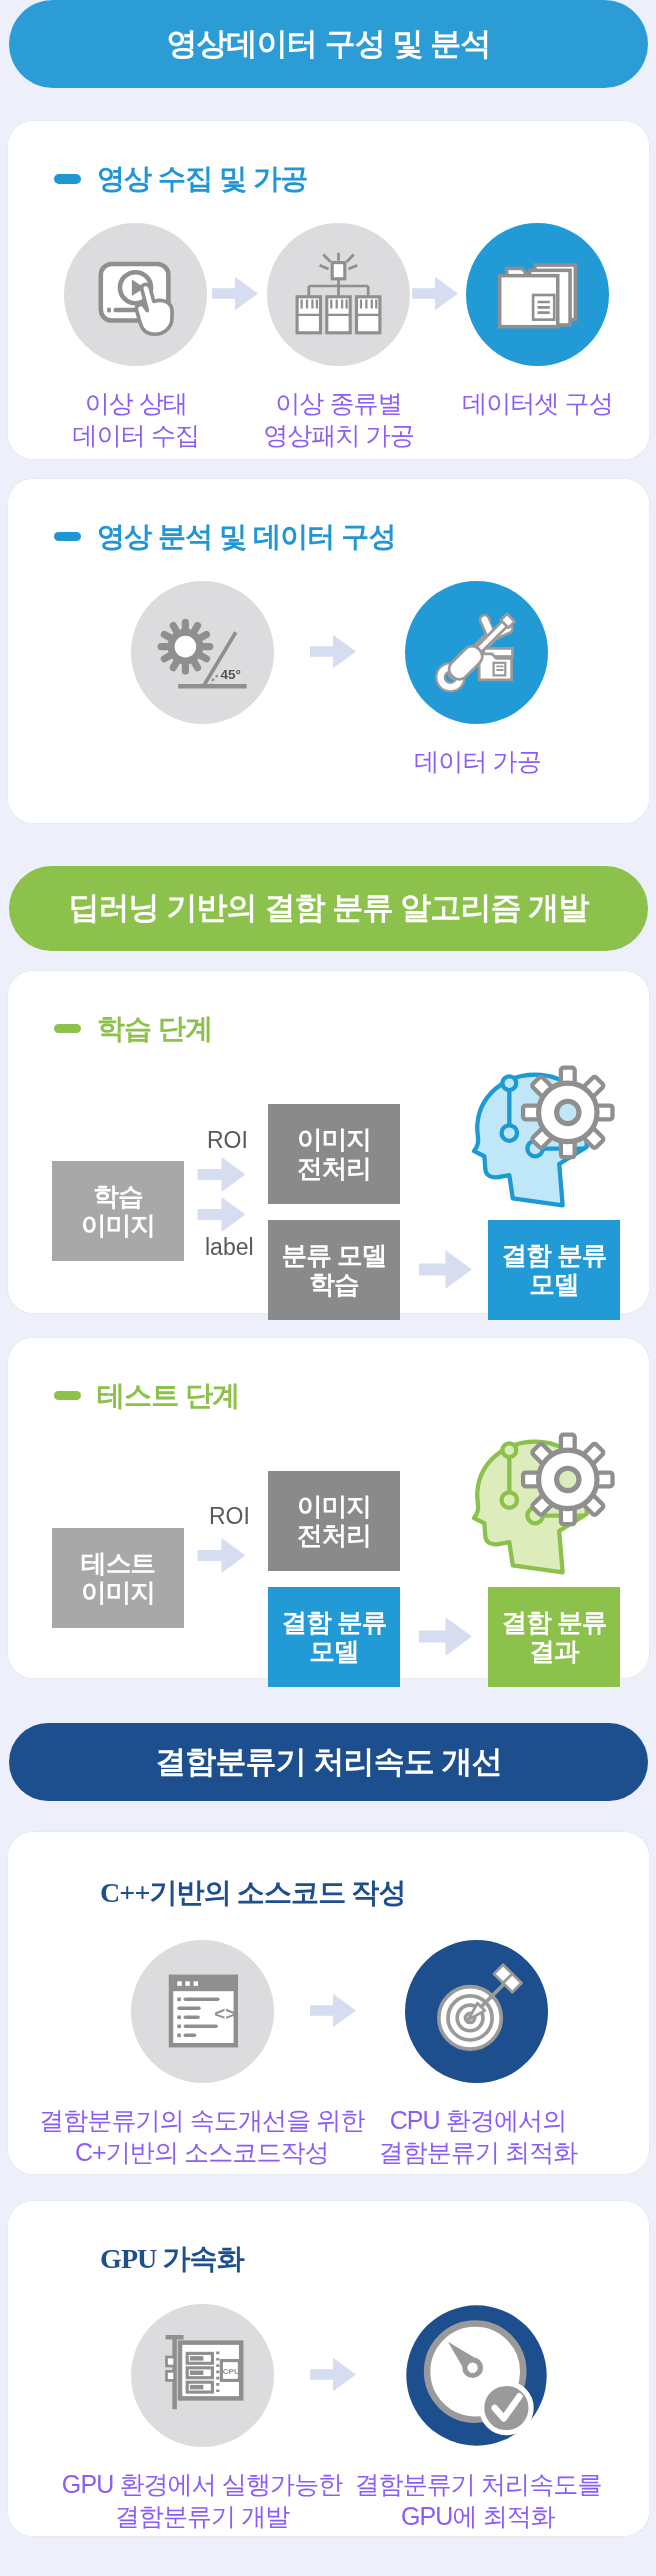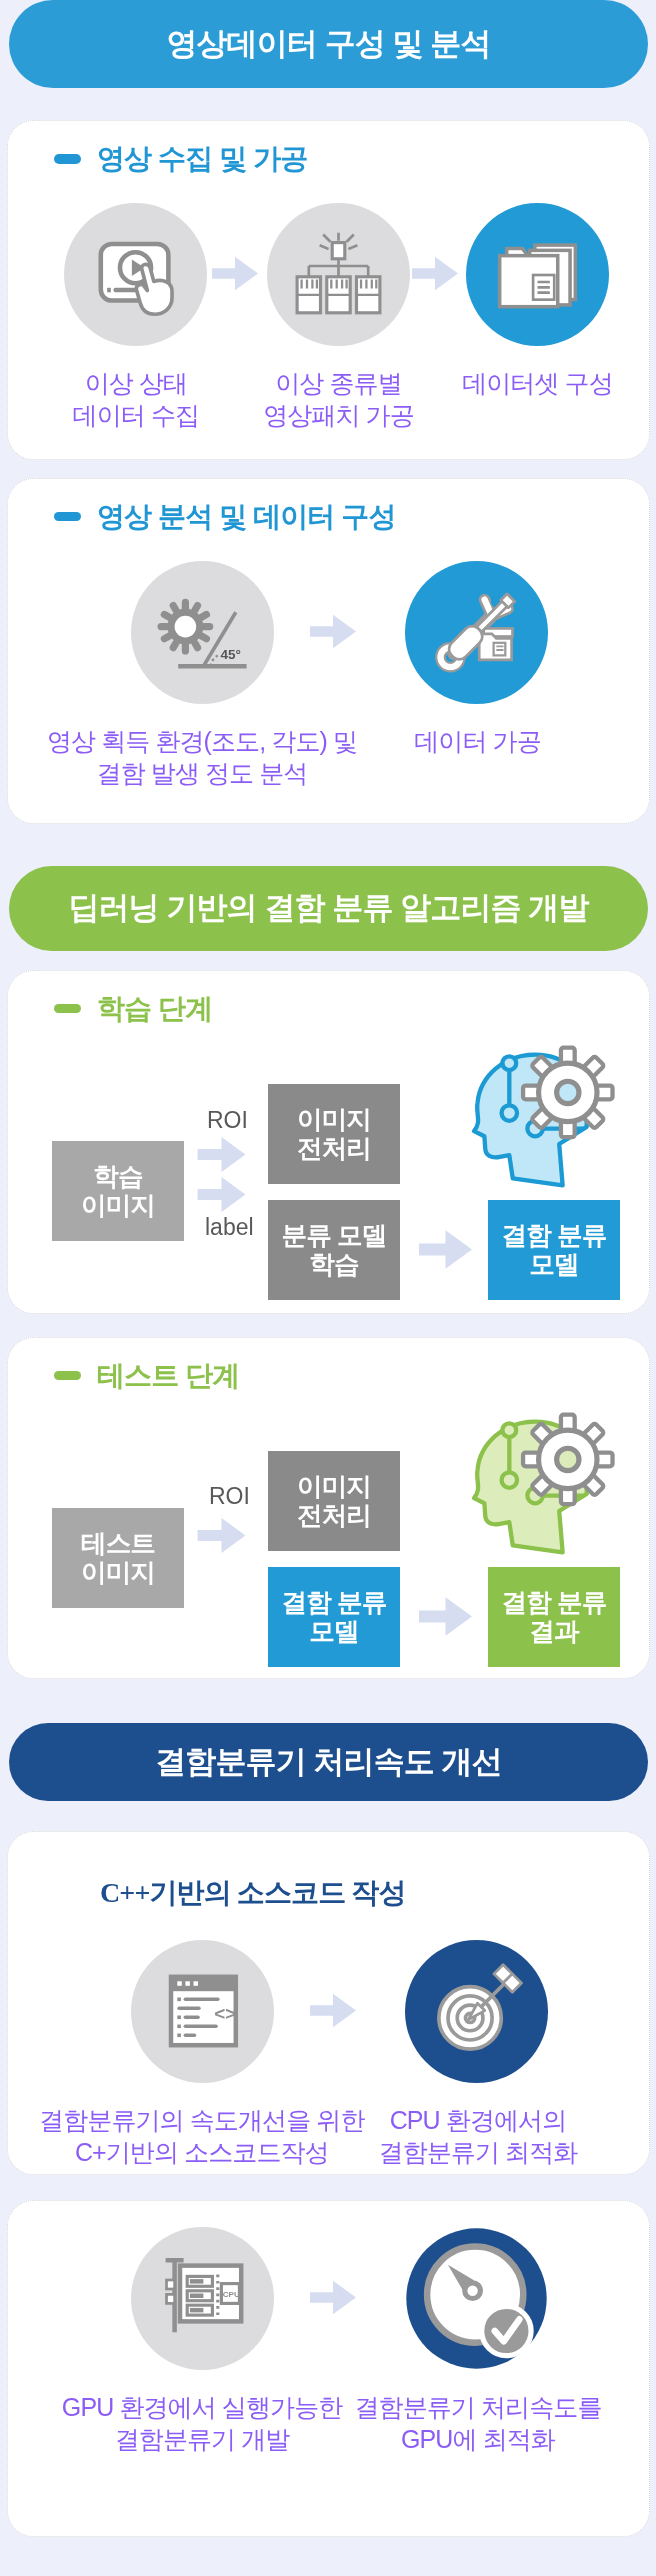--- a/index.html
+++ b/index.html
@@ -23,21 +23,21 @@
   .card{
     position:relative;margin:0 7px;background:#fff;
     border:1.8px dotted #d6d7dd;border-radius:26.4px;box-sizing:border-box;
   }
   .card.a1{height:340px;margin-bottom:17.6px;}
   .card.a2{height:346px;margin-bottom:42px;}
   .card.b1{height:344px;margin-bottom:23px;}
   .card.b2{height:342px;margin-bottom:44px;}
   .card.c1{height:344px;margin-bottom:25px;}
   .card.c2{height:337px;}
-  .title-row{display:flex;align-items:center;gap:16px;padding:19px 0 0 46px;}
+  .title-row{display:flex;align-items:center;gap:16px;padding:39px 0 0 46px;}
   .title-row.noicon{padding-left:92px;font-family:Liberation Serif, serif;}
   .dash{width:27px;height:9.7px;border-radius:5.3px;flex:0 0 auto;}
   .dash.blue-bg{background:#2196d4;}
   .dash.green-bg{background:#8cc14b;}
   .card-title{margin:0;font-size:28px;font-weight:bold;letter-spacing:-0.9px;}
   .blue-text{color:#2196d4;}
   .green-text{color:#8cc14b;}
   .navy-text{color:#1d4e8d;}
   
   .steps{position:relative;margin-top:25px;height:238px;}
@@ -186,22 +186,20 @@
           <path d="M58,52 h14 l5,5 h17 v24 h-36 z" fill="#fff" stroke="#9a9a9a" stroke-width="3"></path>
           <rect x="74" y="62" width="13" height="14" fill="#fff" stroke="#9a9a9a" stroke-width="2.5"></rect>
           <path d="M77,66 h8 M77,70 h8" stroke="#9a9a9a" stroke-width="2"></path>
           <g transform="rotate(45 55 50)" fill="#fff" stroke="#9a9a9a" stroke-width="3" stroke-linejoin="round">
             <rect x="49" y="-4" width="12" height="10"></rect>
             <rect x="51" y="6" width="8" height="40"></rect>
             <rect x="44" y="46" width="22" height="42" rx="10"></rect>
           </g>
         </svg>
       </div>
-      <div class="step-label" style="left:16px;width:356px">영상 획득 환경(조도, 각도) 및
-결함 발생 정도 분석</div>
       <div class="step-label" style="left:324px;width:291px">데이터 가공</div>
     </div>
   </section>
 
   <div class="pill green">
     <span>딥러닝 기반의 결함 분류 알고리즘 개발</span>
   </div>
 
   <section class="card b1">
     <div class="title-row">
@@ -343,20 +341,23 @@
         </svg>
       </div>
       <div class="step-label" style="left:8.8px;width:370px">결함분류기의 속도개선을 위한
 C+기반의 소스코드작성</div>
       <div class="step-label" style="left:323px;width:294px">CPU 환경에서의
 결함분류기 최적화</div>
     </div>
   </section>
 
   <section class="card c2">
+    <div class="title-row noicon" style="padding-top:39px">
+      <h2 class="card-title navy-text">GPU 가속화</h2>
+    </div>
     <div class="steps" style="margin-top:26.4px">
       <div class="circle graybg" style="left:123px">
         <svg width="99" height="90" viewBox="0 0 110 100">
           <path d="M24,6 V88 M14,8 H34" stroke="#8f8f8f" stroke-width="5" fill="none"></path>
           <rect x="15" y="30" width="9" height="10" fill="#fff" stroke="#8f8f8f" stroke-width="3"></rect>
           <rect x="15" y="46" width="9" height="10" fill="#fff" stroke="#8f8f8f" stroke-width="3"></rect>
           <rect x="30" y="14" width="68" height="62" fill="#fff" stroke="#8f8f8f" stroke-width="5"></rect>
           <g fill="#fff" stroke="#8f8f8f" stroke-width="3.5">
             <rect x="38" y="26" width="28" height="11"></rect>
               <rect x="38" y="42" width="28" height="11"></rect>

